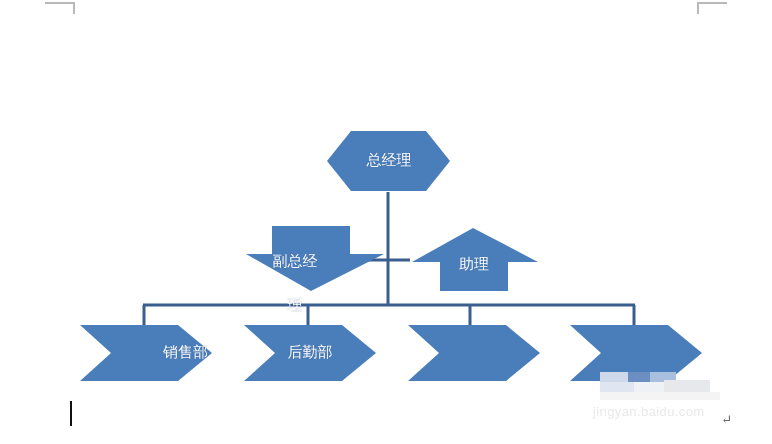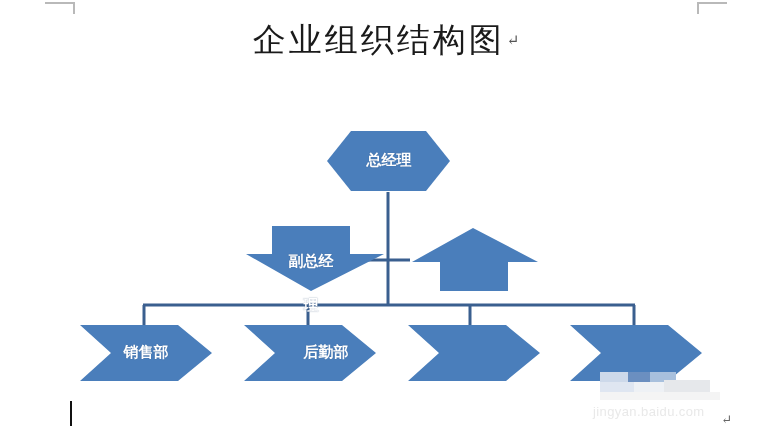--- a/index.html
+++ b/index.html
@@ -55,21 +55,20 @@
     margin-left: 2px;
   }
 
   
   #diagram {
     position: absolute;
     left: 0;
     top: 0;
     width: 772px;
     height: 444px;
-    font-weight: bold;
   }
   #diagram svg {
     position: absolute;
     left: 0;
     top: 0;
     width: 772px;
     height: 444px;
   }
 
   .shape-label {
@@ -137,23 +136,20 @@
   }
 </style>
 </head>
 <body>
 
 <div id="page">
 
   <div class="margin-mark tl"></div>
   <div class="margin-mark tr"></div>
 
-  <div class="doc-title">
-    <span>企业组织结构图</span><span class="pilcrow">↵</span>
-  </div>
 
   <div id="diagram">
 
     <svg viewBox="0 0 772 444" xmlns="http://www.w3.org/2000/svg">
 
       <g stroke="#3A5F8F" fill="none">
 
         <line x1="388" y1="192" x2="388" y2="305" stroke-width="3"></line>
 
         <line x1="368" y1="260" x2="410" y2="260" stroke-width="3"></line>
@@ -173,28 +169,29 @@
       <polygon points="473,228 538,262 508,262 508,291 440,291 440,262 412,262" fill="#4A7EBB"></polygon>
 
       <polygon points="80,325 178,325 212,353 178,381 80,381 111,353" fill="#4A7EBB"></polygon>
       <polygon points="244,325 342,325 376,353 342,381 244,381 275,353" fill="#4A7EBB"></polygon>
       <polygon points="408,325 506,325 540,353 506,381 408,381 439,353" fill="#4A7EBB"></polygon>
       <polygon points="570,325 668,325 702,353 668,381 570,381 601,353" fill="#4A7EBB"></polygon>
     </svg>
 
     <div class="shape-label" style="left:327px; top:151px; width:124px;">总经理</div>
 
-    <div class="shape-label" style="left:256px; top:228px; width:110px; line-height:22px;">
+    <div class="shape-label" style="left:240px; top:228px; width:110px; line-height:22px;">
       <span>副总经</span><br>
       <span>理</span>
     </div>
 
-
-    <div class="shape-label" style="left:84px; top:343px; width:124px;">销售部</div>
-    <div class="shape-label" style="left:264px; top:343px; width:124px;">后勤部</div>
+    <div class="shape-label" style="left:418px; top:255px; width:112px;">助理</div>
+
+    <div class="shape-label" style="left:84px; top:343px; width:124px;text-align:right;">销售部</div>
+    <div class="shape-label" style="left:248px; top:343px; width:124px;">后勤部</div>
   </div>
 
   <div class="watermark-blur">
     <i class="b1"></i>
       <i class="b2"></i>
       <i class="b3"></i>
     <i class="b4"></i>
       <i class="b5"></i>
       <i class="b6"></i>
       <i class="b7"></i>

